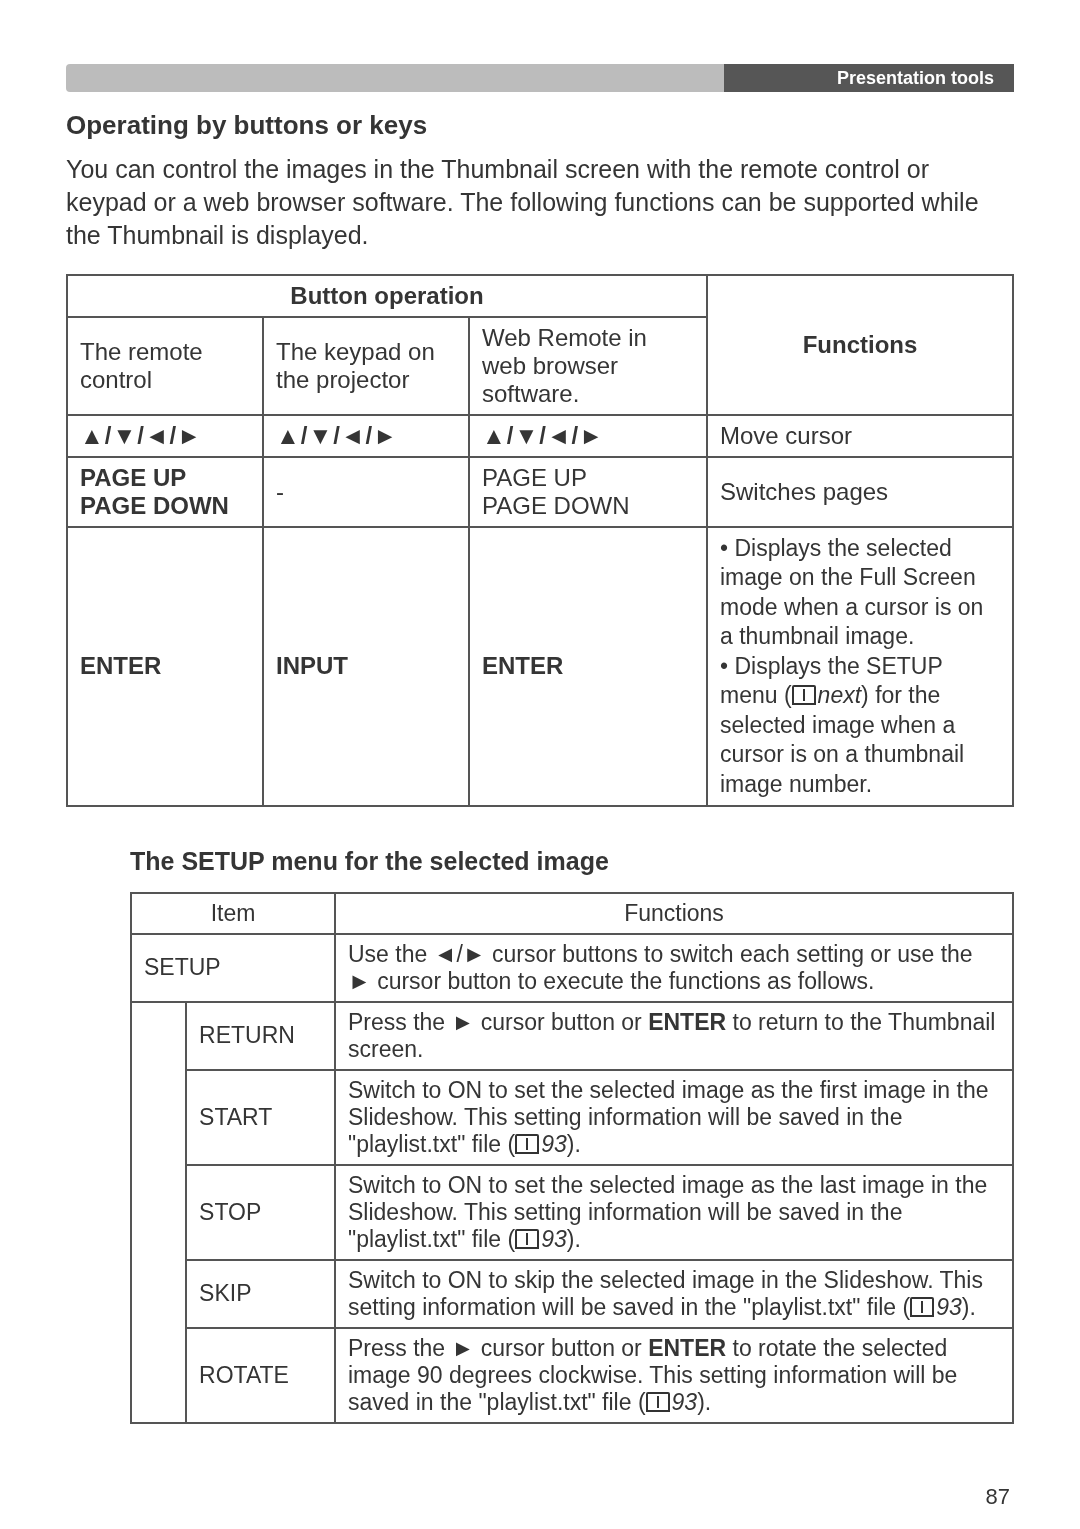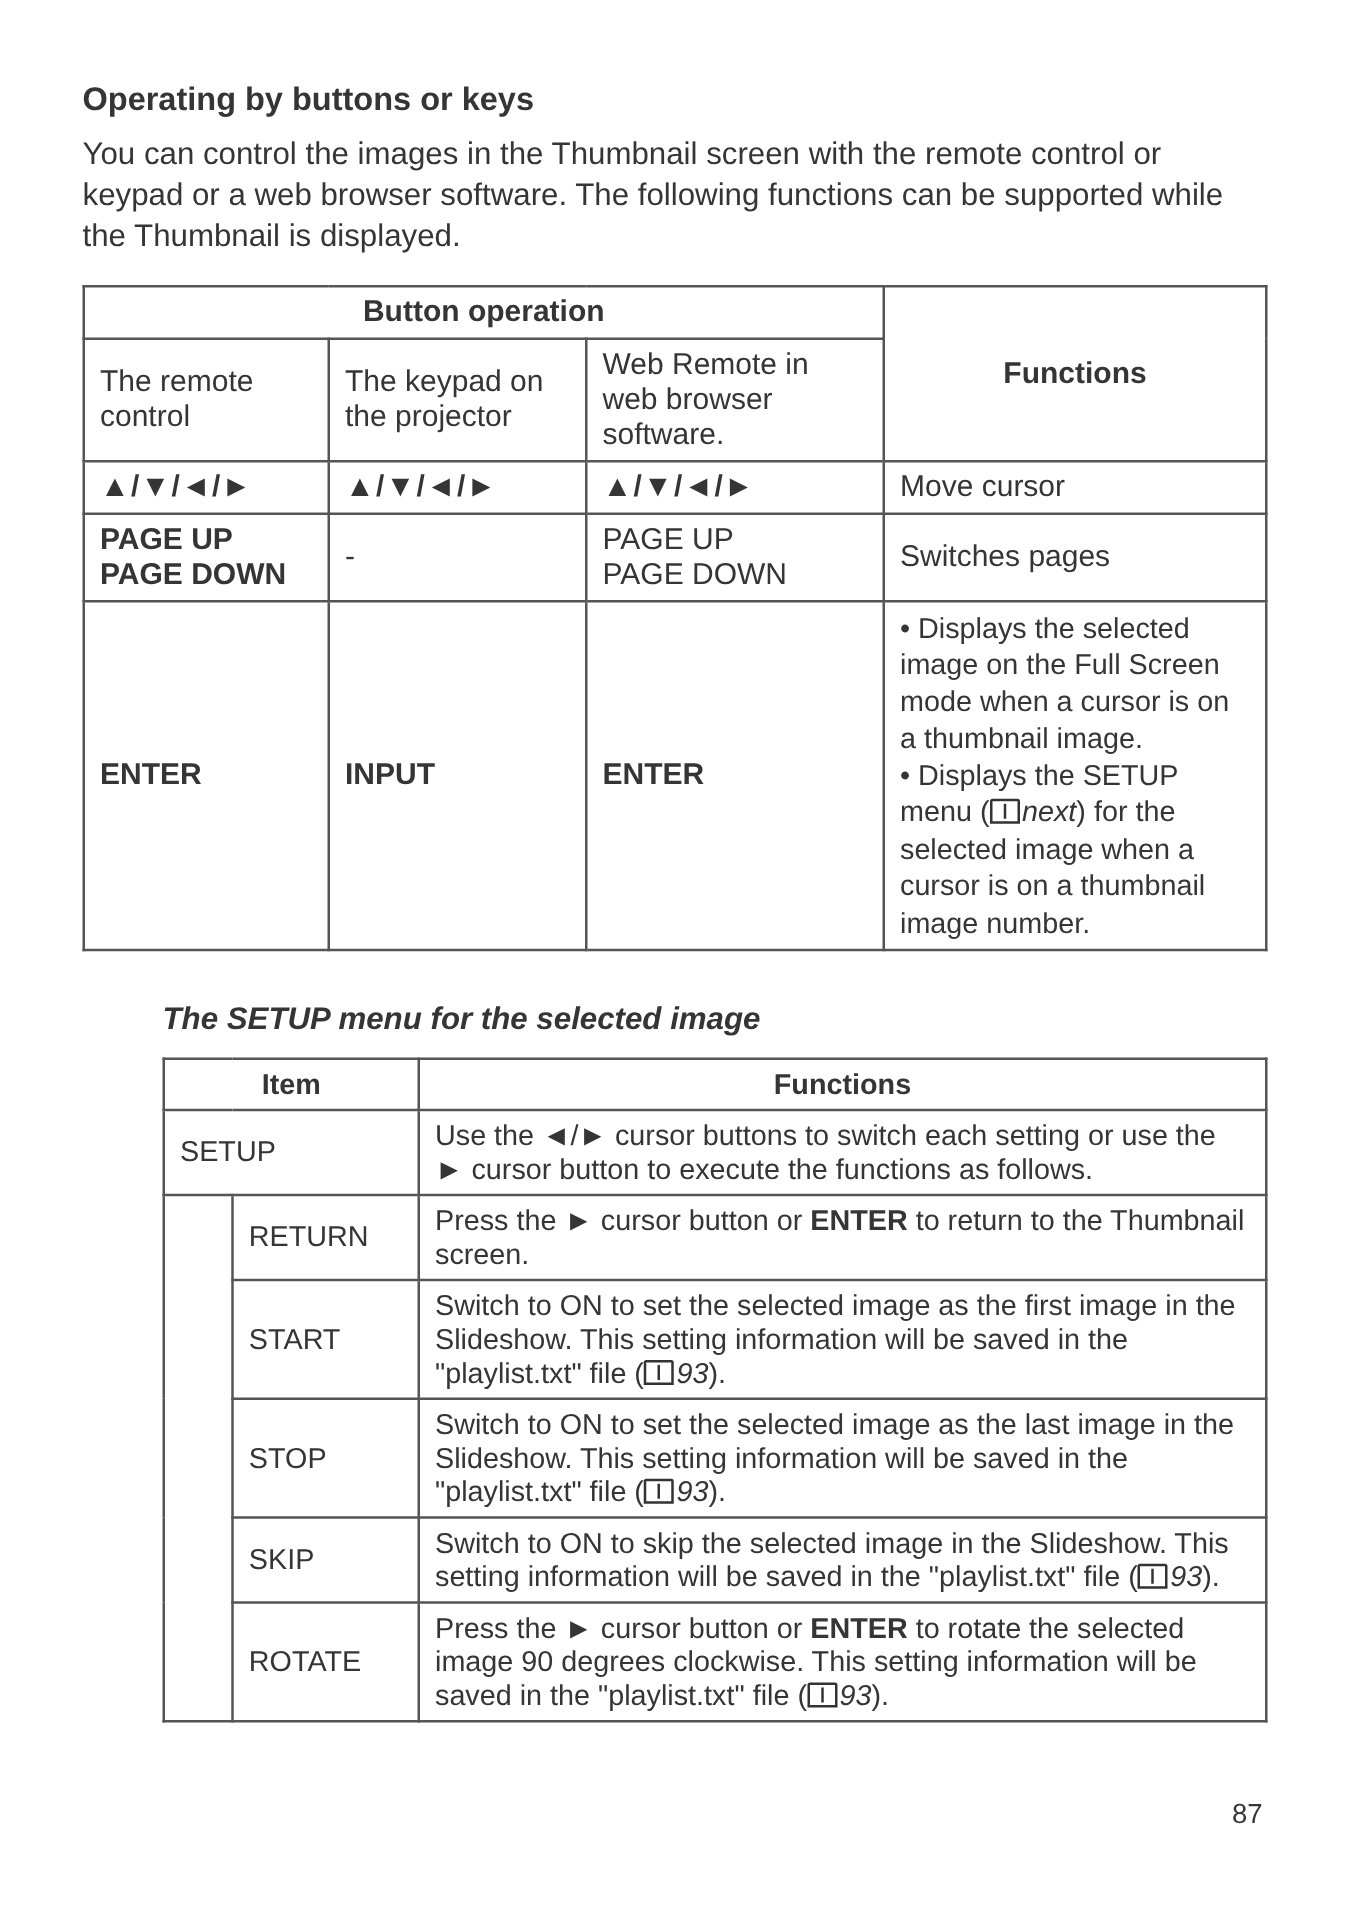--- a/index.html
+++ b/index.html
@@ -89,49 +89,52 @@
     vertical-align: -2px;
     margin-right: 2px;
     background:
       linear-gradient(#333,#333) 50% 2px/2px 12px no-repeat;
   }
   .ref-txt { font-style: italic; font-weight: normal; }
   .sub-heading2 {
     font-weight: bold;
     font-size: 25px;
     margin: 40px 0 16px 64px;
-    font-style: italic;
   }
   table.setup {
     border-collapse: collapse;
     width: 884px;
     margin-left: 64px;
     font-size: 23px;
   }
   table.setup th, table.setup td {
     border: 2px solid #555;
     padding: 6px 12px;
     text-align: left;
     vertical-align: middle;
   }
-  table.setup th { text-align: center; font-weight: bold;}
+  table.setup th { text-align: center; font-weight: normal;}
   table.setup td.indent-col { width: 28px; }
   table.setup td.item-col { width: 120px; }
   .page-num {
     text-align: right;
     font-size: 22px;
     margin-top: 60px;
     padding-right: 4px;
   }
 </style>
 </head>
 <body>
 
 <div class="page">
 
+  <div class="header-bar">
+    <div class="grey-line"></div>
+    <div class="dark-block">Presentation tools</div>
+  </div>
 
 
   <div class="sub-heading">Operating by buttons or keys</div>
 
   <p class="intro">You can control the images in the Thumbnail screen with the remote control or keypad or a web browser software. The following functions can be supported while the Thumbnail is displayed.</p>
 
   <table class="btn-ops">
     <tbody>
         <tr>
       <th colspan="3">Button operation</th>

